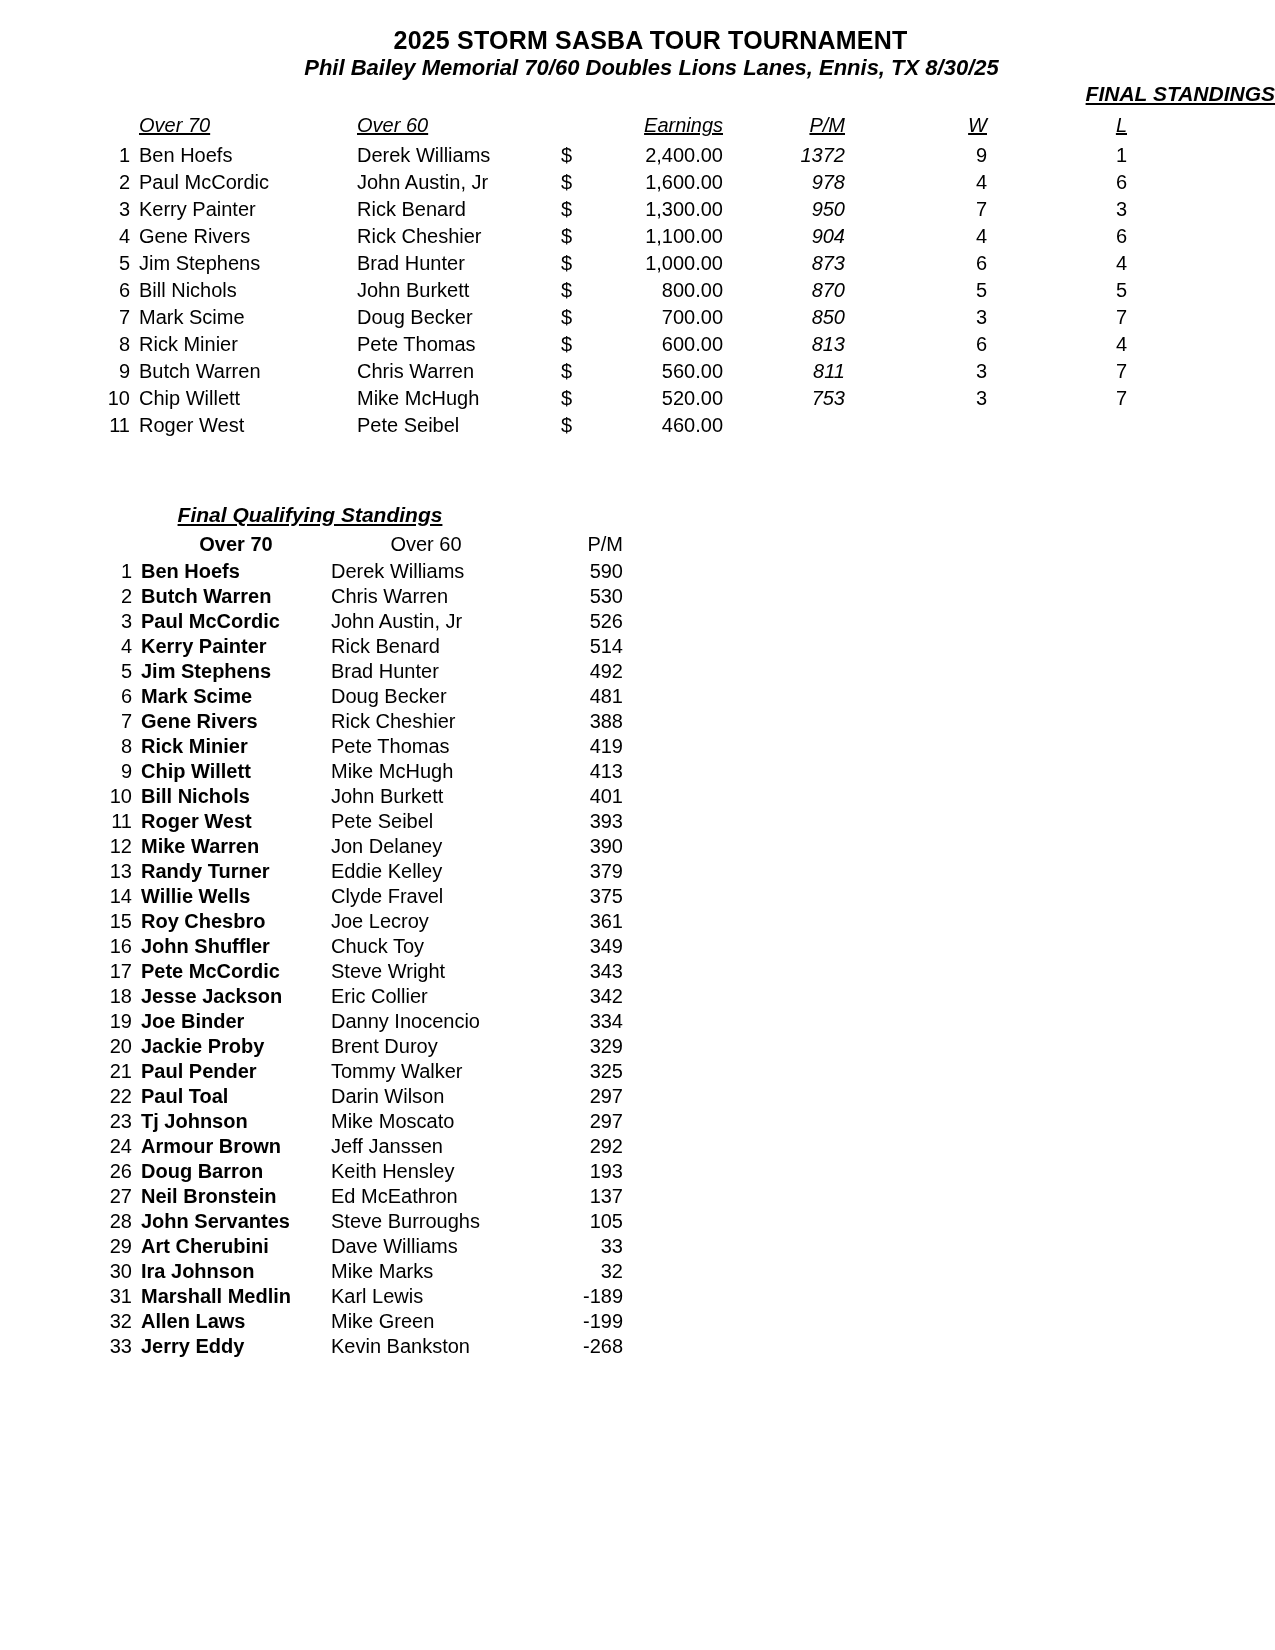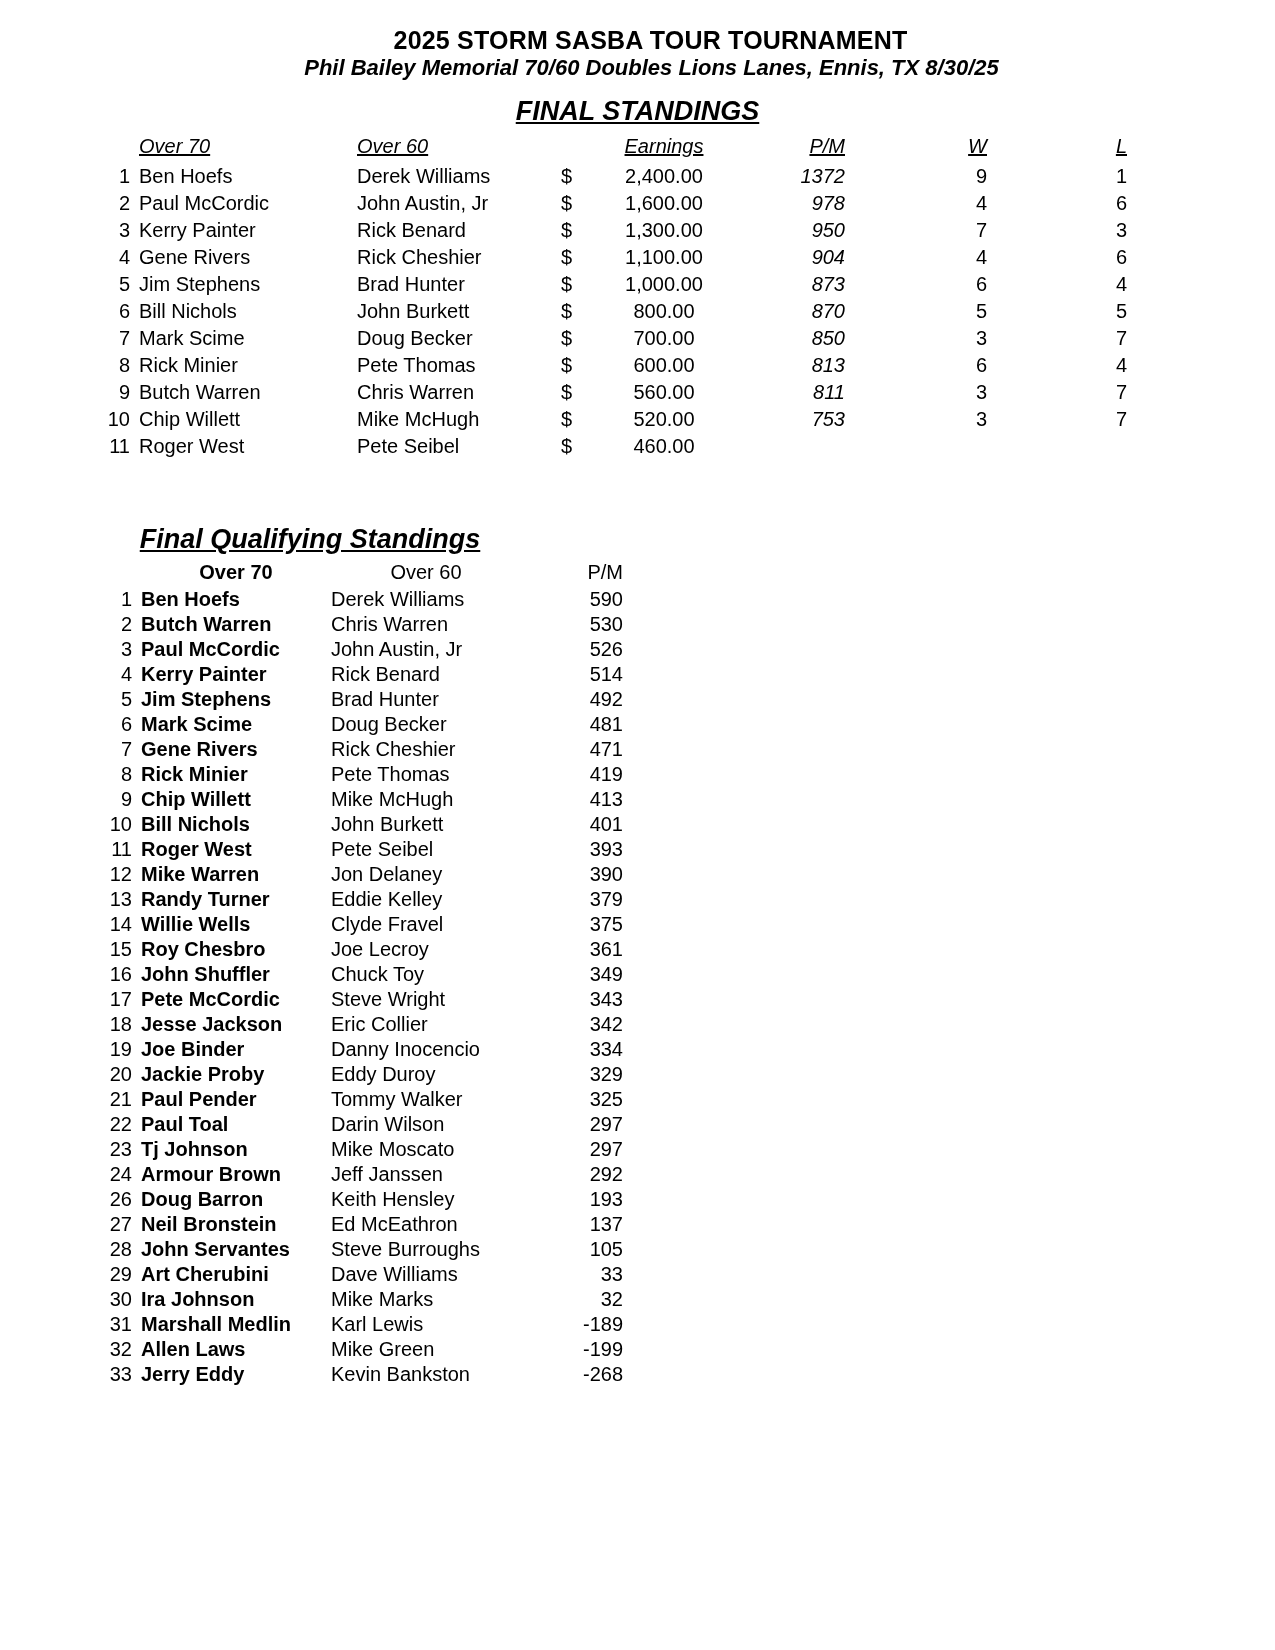--- a/index.html
+++ b/index.html
@@ -30,26 +30,27 @@
   }
   .doc-subtitle {
     font-size: 22px;
     font-weight: bold;
     font-style: italic;
     line-height: 1.12;
     margin-top: 2px;
     padding-left: 28px;
   }
   .section-heading {
-    font-size: 27px;
+    font-size: 21px;
     font-weight: bold;
     font-style: italic;
     text-decoration: underline;
     line-height: 1.15;
-    margin-top: 15px;
+    margin-top: 1px;
+    text-align: right;
   }
 
   
   .standings-wrap {
     margin-top: 8px;
     padding-left: 96px;
   }
   table.std {
     border-collapse: collapse;
     font-size: 20px;
@@ -59,21 +60,21 @@
     white-space: nowrap;
     font-weight: normal;
     vertical-align: baseline;
   }
   table.std tr { height: 27px; }
 
   .col-rank   { width: 34px;  text-align: right; padding-right: 9px !important; }
   .col-o70    { width: 218px; text-align: left; }
   .col-o60    { width: 204px; text-align: left; }
   .col-dollar { width: 44px;  text-align: left; }
-  .col-amt    { width: 118px; text-align: center; }
+  .col-amt    { width: 118px; text-align: right; }
   .col-pm     { width: 122px; text-align: right; padding-right: 24px !important; font-style: italic; }
   .col-w      { width: 118px; text-align: right; padding-right: 28px !important; }
   .col-l      { width: 112px; text-align: right; padding-right: 18px !important; }
 
   .hdr {
     font-weight: bold;
     font-style: italic;
     font-size: 20px;
     height: 30px;
   }
@@ -302,21 +303,21 @@
         <tr>
           <td class="q-rank">6</td>
           <td class="q-o70">Mark Scime</td>
           <td class="q-o60">Doug Becker</td>
           <td class="q-pm">481</td>
         </tr>
         <tr>
           <td class="q-rank">7</td>
           <td class="q-o70">Gene Rivers</td>
           <td class="q-o60">Rick Cheshier</td>
-          <td class="q-pm">471</td>
+          <td class="q-pm">388</td>
         </tr>
         <tr>
           <td class="q-rank">8</td>
           <td class="q-o70">Rick Minier</td>
           <td class="q-o60">Pete Thomas</td>
           <td class="q-pm">419</td>
         </tr>
         <tr>
           <td class="q-rank">9</td>
           <td class="q-o70">Chip Willett</td>
@@ -379,21 +380,21 @@
         </tr>
         <tr>
           <td class="q-rank">19</td>
           <td class="q-o70">Joe Binder</td>
           <td class="q-o60">Danny Inocencio</td>
           <td class="q-pm">334</td>
         </tr>
         <tr>
           <td class="q-rank">20</td>
           <td class="q-o70">Jackie Proby</td>
-          <td class="q-o60">Eddy Duroy</td>
+          <td class="q-o60">Brent Duroy</td>
           <td class="q-pm">329</td>
         </tr>
         <tr>
           <td class="q-rank">21</td>
           <td class="q-o70">Paul Pender</td>
           <td class="q-o60">Tommy Walker</td>
           <td class="q-pm">325</td>
         </tr>
         <tr>
           <td class="q-rank">22</td>

